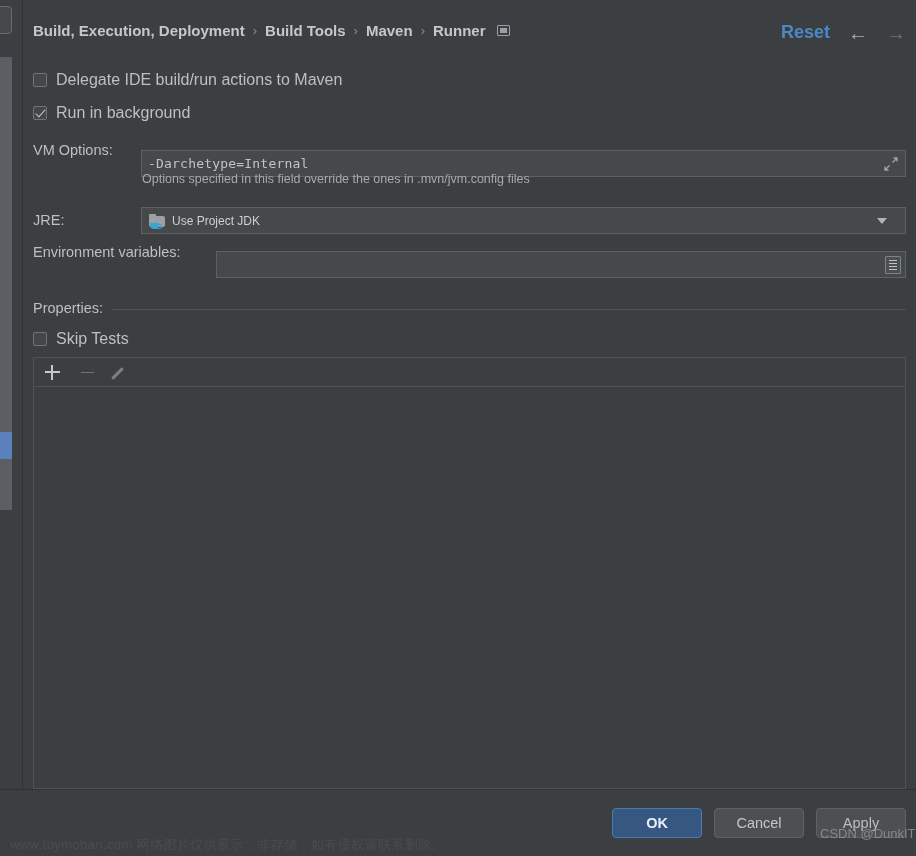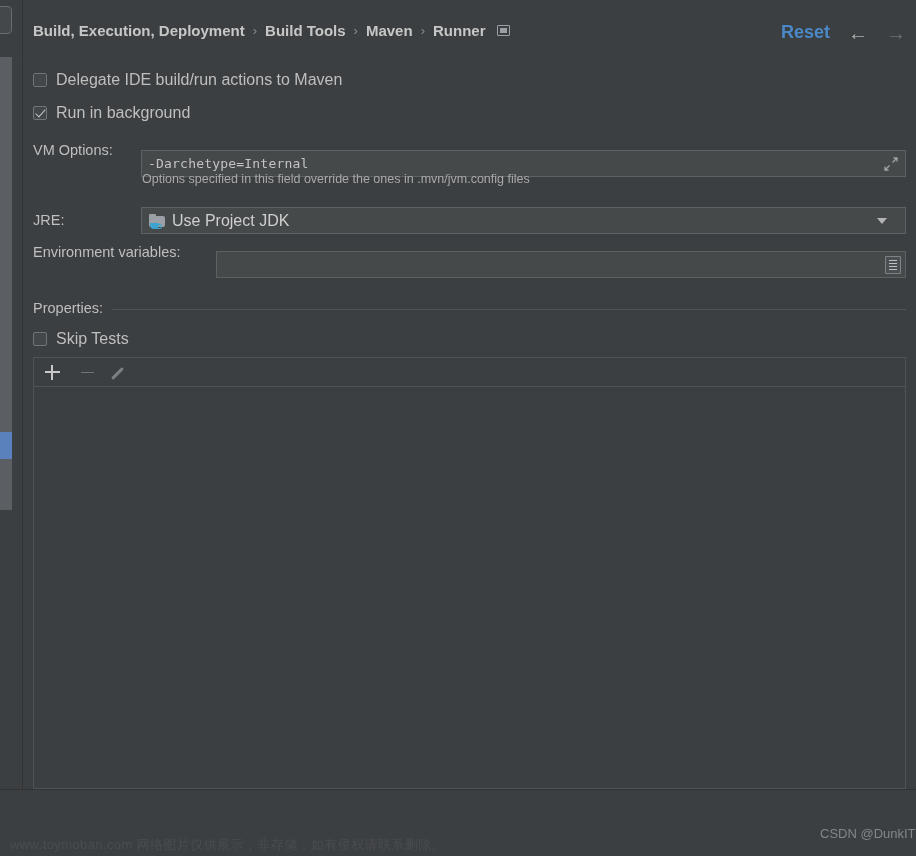--- a/index.html
+++ b/index.html
@@ -197,21 +197,21 @@
 
   
   .combo {
     background: #45494a;
     border: 1px solid #5c6164;
     box-sizing: border-box;
     height: 27px;
     display: flex;
     align-items: center;
     padding: 0 18px 0 7px;
-    font-size: 16px;
+    font-size: 12px;
     color: #c6c6c6;
   }
   .combo .jdk-name { color: #cfcfcf; }
   .combo .jdk-detail { color: #8e9295; margin-left: 5px; }
   .combo-arrow {
     margin-left: auto;
     width: 0; height: 0;
     border-left: 5px solid transparent;
     border-right: 5px solid transparent;
     border-top: 6px solid #b4b4b4;
@@ -498,18 +498,23 @@
           <span class="tb-icon ic-plus"></span>
           <span class="tb-icon ic-minus"></span>
           <span class="tb-icon ic-pencil"></span>
         </div>
       </div>
 
     </div>
   </div>
 
   <div class="footer">
+    <div class="footer-buttons">
+      <div class="btn btn-default">OK</div>
+      <div class="btn btn-normal">Cancel</div>
+      <div class="btn btn-normal disabled">Apply</div>
+    </div>
     <div class="wm-left">www.toymoban.com 网络图片仅供展示，非存储，如有侵权请联系删除。</div>
   </div>
 
   <div class="wm-right">CSDN @DunkIT</div>
 
 </div>
 
 </body></html>

